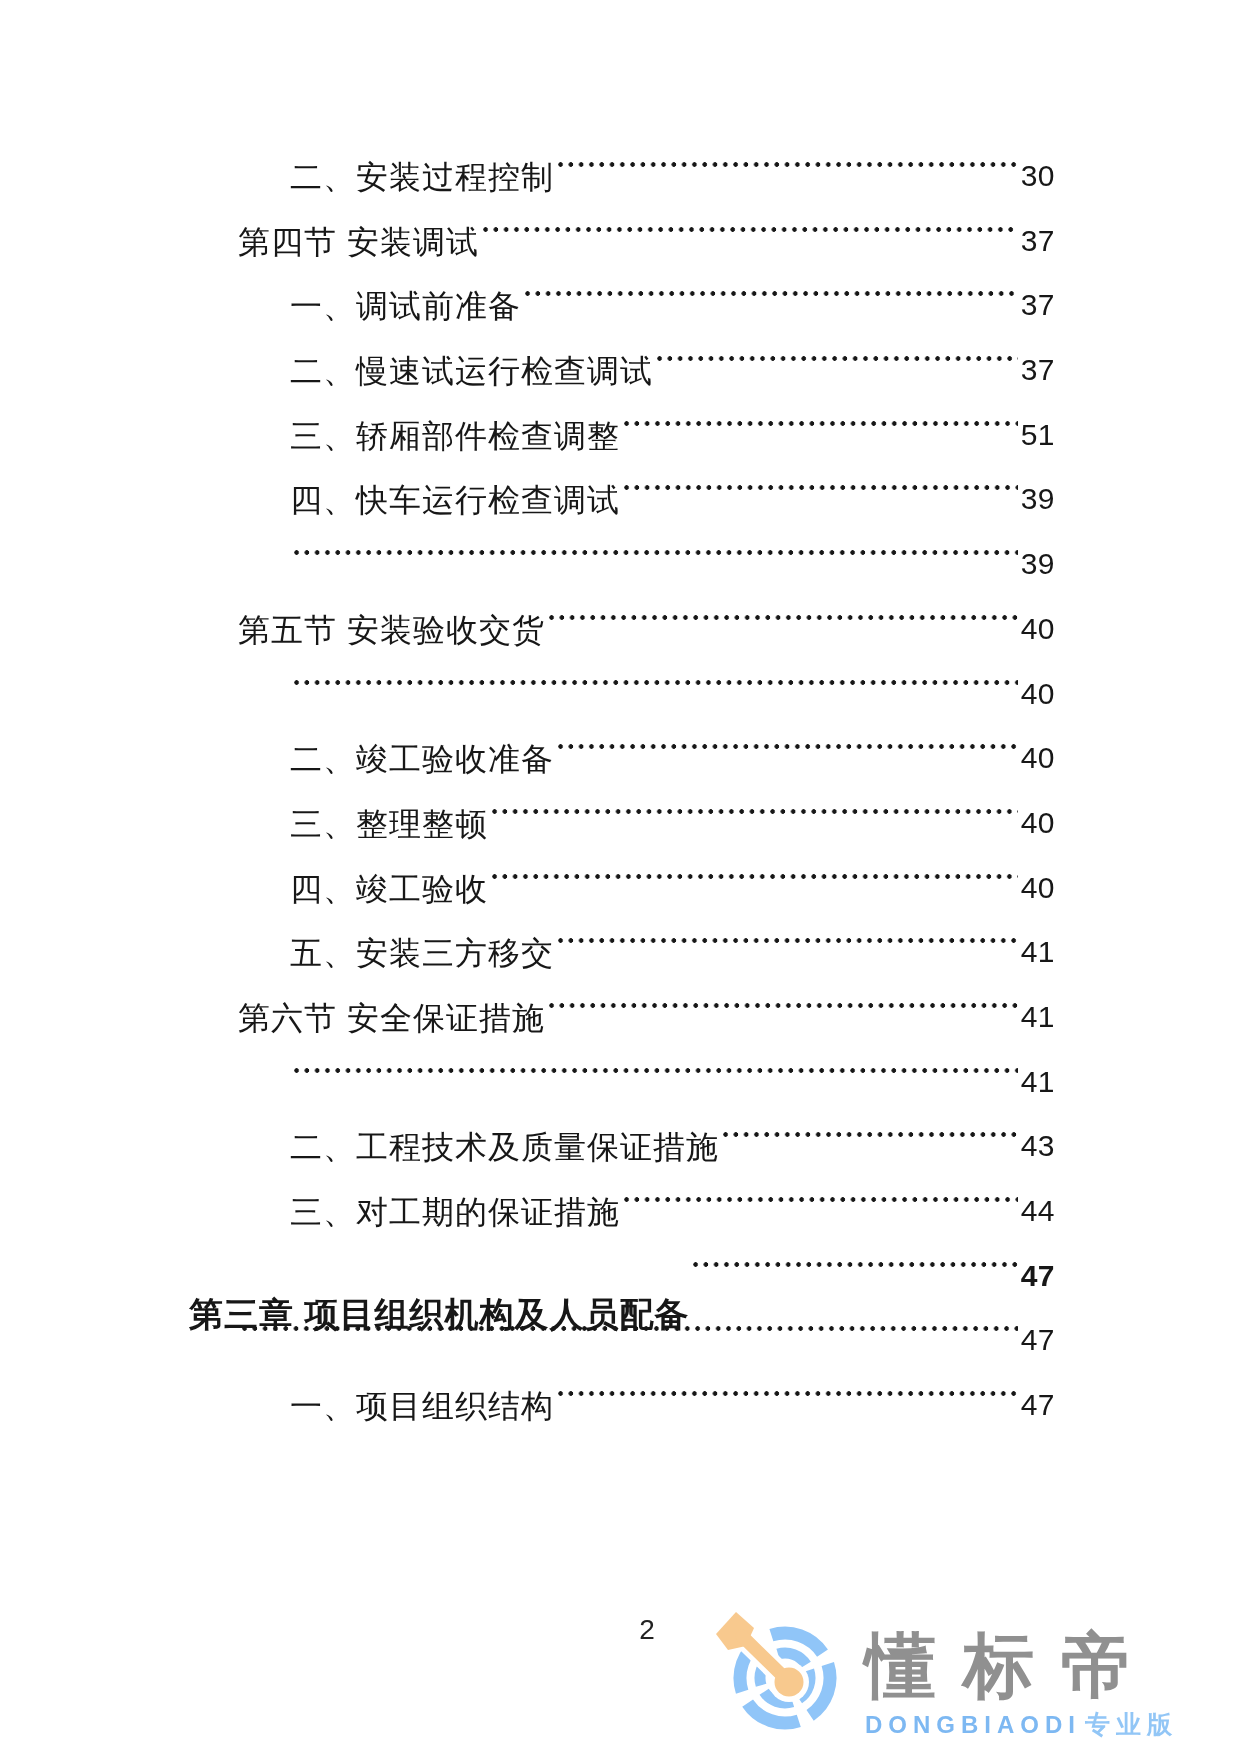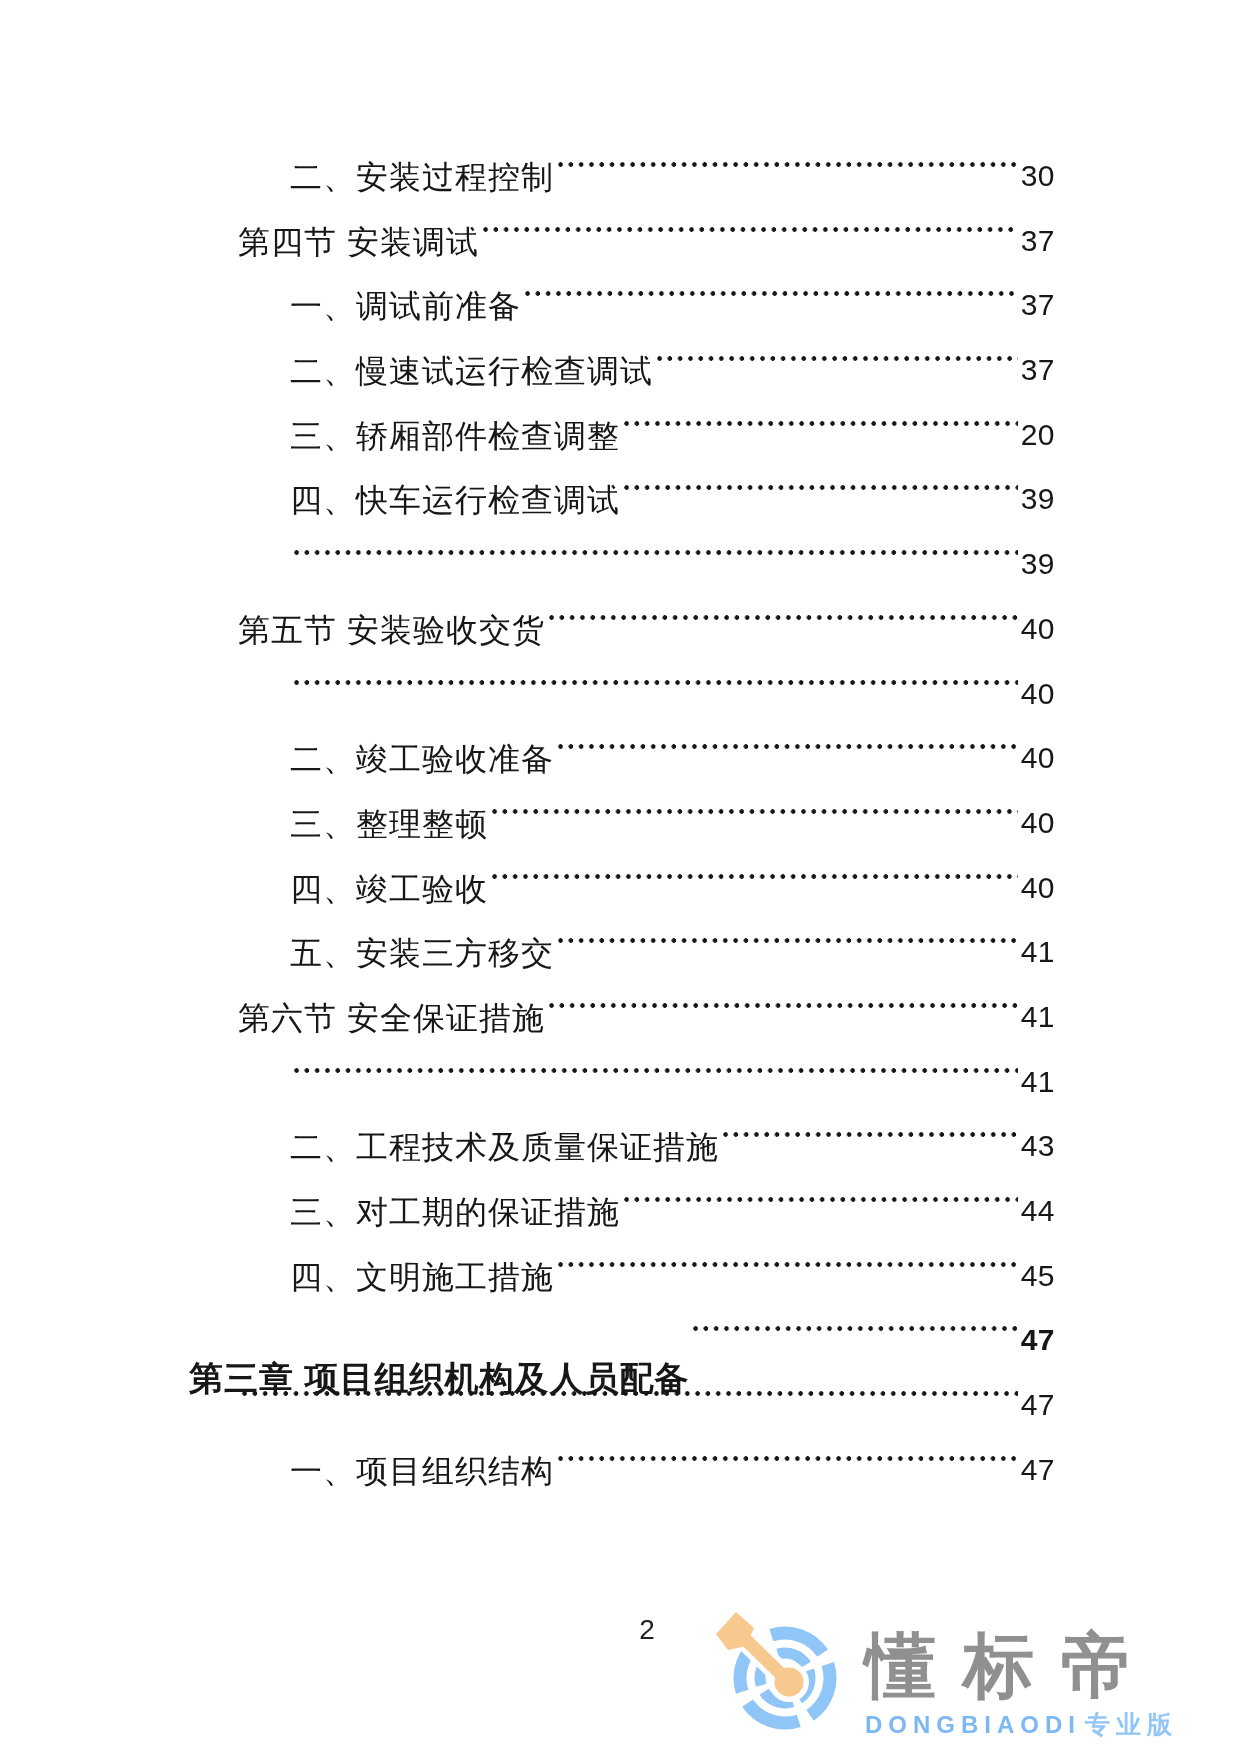--- a/index.html
+++ b/index.html
@@ -99,21 +99,21 @@
     <span class="toc-page">37</span>
   </div>
       <div class="toc-row lvl-sub">
     <span class="toc-label">二、慢速试运行检查调试</span>
     <span class="toc-leader"></span>
     <span class="toc-page">37</span>
   </div>
       <div class="toc-row lvl-sub">
     <span class="toc-label">三、轿厢部件检查调整</span>
     <span class="toc-leader"></span>
-    <span class="toc-page">20</span>
+    <span class="toc-page">51</span>
   </div>
       <div class="toc-row lvl-sub">
     <span class="toc-label">四、快车运行检查调试</span>
     <span class="toc-leader"></span>
     <span class="toc-page">39</span>
   </div>
       <div class="toc-row lvl-sub">
     <span class="toc-leader"></span>
     <span class="toc-page">39</span>
   </div>
@@ -157,25 +157,20 @@
   </div>
       <div class="toc-row lvl-sub">
     <span class="toc-label">二、工程技术及质量保证措施</span>
     <span class="toc-leader"></span>
     <span class="toc-page">43</span>
   </div>
       <div class="toc-row lvl-sub">
     <span class="toc-label">三、对工期的保证措施</span>
     <span class="toc-leader"></span>
     <span class="toc-page">44</span>
-  </div>
-      <div class="toc-row lvl-sub">
-    <span class="toc-label">四、文明施工措施</span>
-    <span class="toc-leader"></span>
-    <span class="toc-page">45</span>
   </div>
       <div class="toc-row lvl-chapter">
     <span class="toc-label">第三章 项目组织机构及人员配备</span>
     <span class="toc-leader"></span>
     <span class="toc-page">47</span>
   </div>
       <div class="toc-row lvl-section">
     <span class="toc-leader"></span>
     <span class="toc-page">47</span>
   </div>

